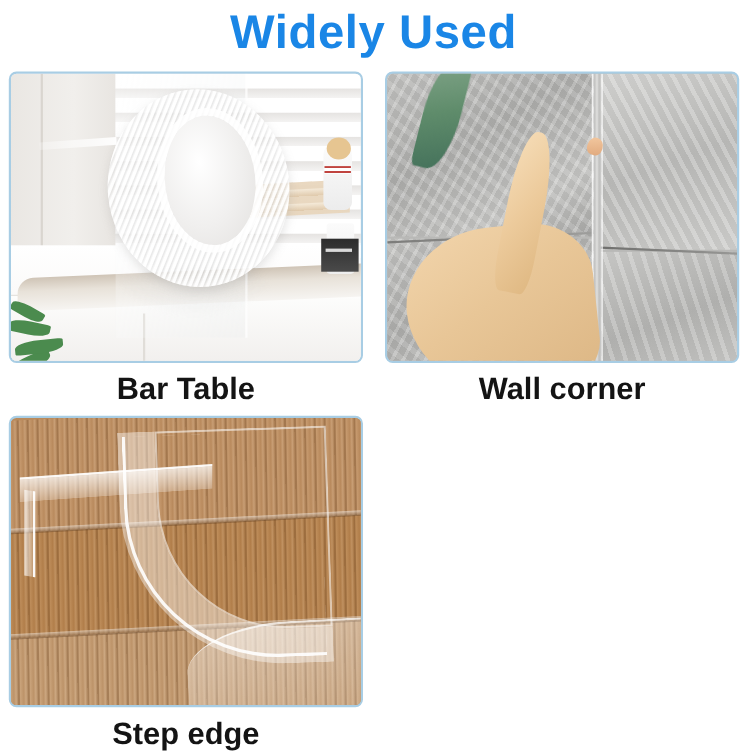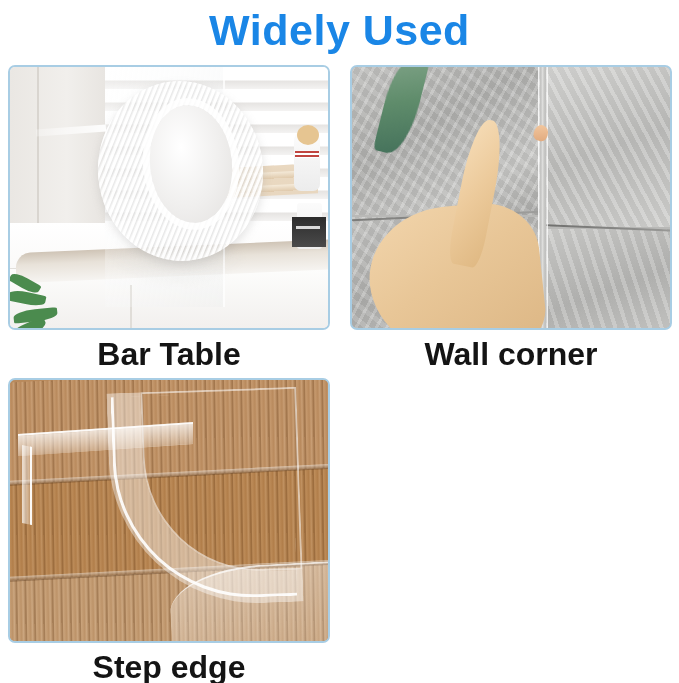--- a/index.html
+++ b/index.html
@@ -33,21 +33,21 @@
 
   .photo {
     position:relative; width:100%; height:265px;
     border:2px solid #a8cde4; border-radius:7px;
     overflow:hidden; background:#f2f3f3;
   }
 
   .caption {
     width:100%; height:48px;
     display:flex; align-items:center; justify-content:center;
-    font-size:32px; font-weight:bold; color:#141414;
+    font-size:28px; font-weight:bold; color:#141414;
     white-space:nowrap;
   }
 
   
   .p1 { background:linear-gradient(180deg,#f4f3f1 0%,#eeecea 55%,#f7f6f5 100%); }
   .p1 .wall-left {
     position:absolute; left:0; top:0; width:95px; height:185px;
     background:linear-gradient(90deg,#eae7e3 0%,#f1efec 60%,#e8e5e1 100%);
   }
   .p1 .wall-left::after{

